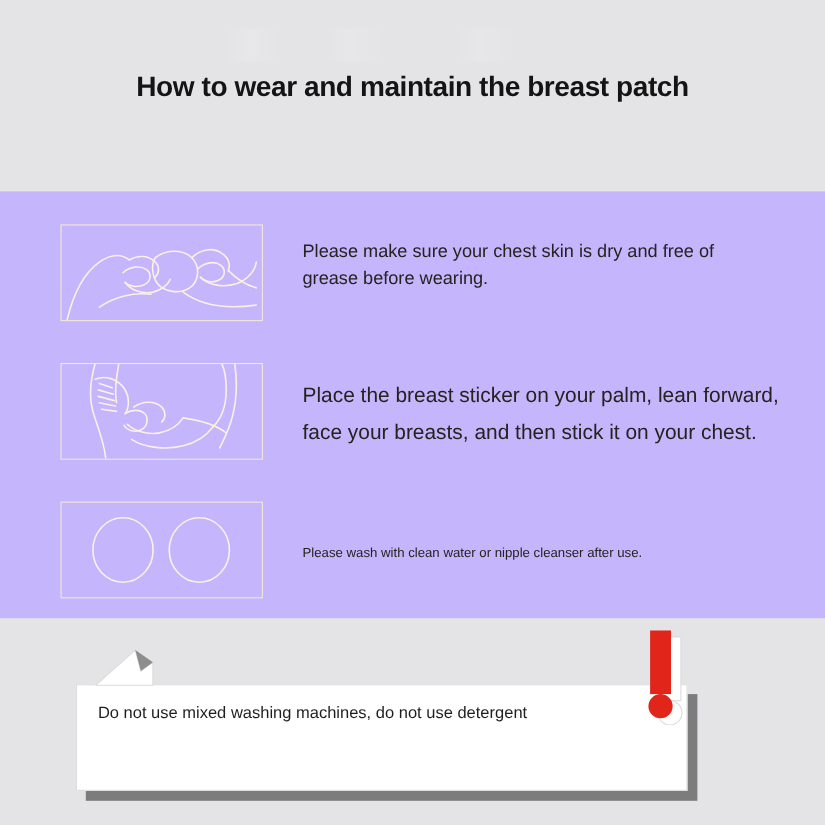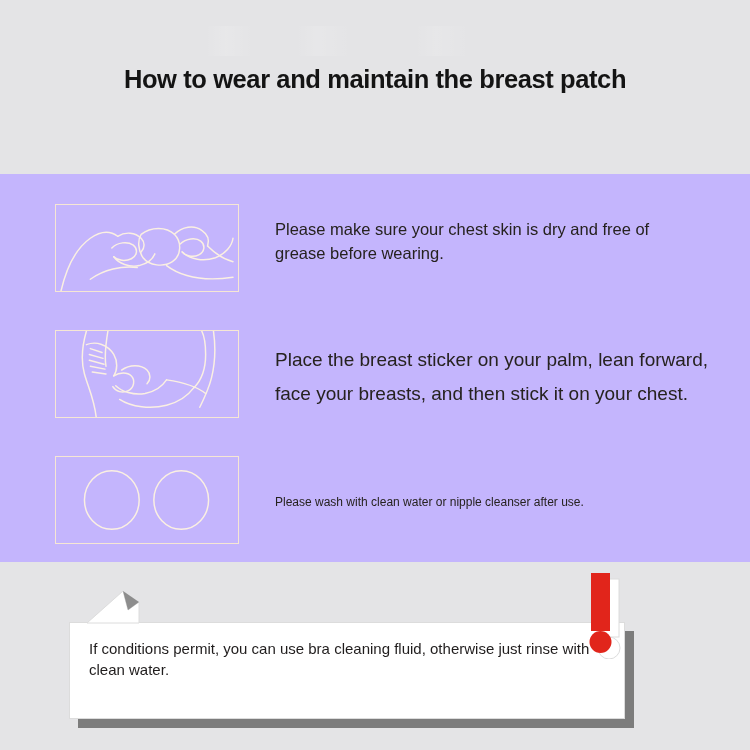--- a/index.html
+++ b/index.html
@@ -274,21 +274,21 @@
   <div class="callout">
     <div class="callout-shadow"></div>
     <div class="callout-box"></div>
     <div class="callout-pointer">
       <svg width="62" height="34" viewBox="0 0 62 34">
         <path d="M0 33 L36 1 L41 20 L52 12 L52 33 Z" fill="#ffffff" stroke="#dcdcdc" stroke-width="1"></path>
         <path d="M36 1 L41 20 L52 12 Z" fill="#8d8d8d" stroke="none"></path>
       </svg>
     </div>
     <div class="callout-text">
-      <div class="callout-line-2">If conditions permit, you can use bra cleaning fluid, otherwise just rinse with clean water.</div>
+      <div class="callout-line-1">Do not use mixed washing machines, do not use detergent</div>
     </div>
   </div>
 
   <div class="excl">
     <svg width="50" height="86" viewBox="0 0 50 86">
 
       <rect x="17" y="6" width="19" height="58" fill="#ffffff" stroke="#dcdcdc" stroke-width="1"></rect>
       <circle cx="26" cy="75" r="11" fill="#ffffff" stroke="#dcdcdc" stroke-width="1"></circle>
 
       <rect x="8" y="0" width="19" height="58" fill="#e1251b"></rect>

